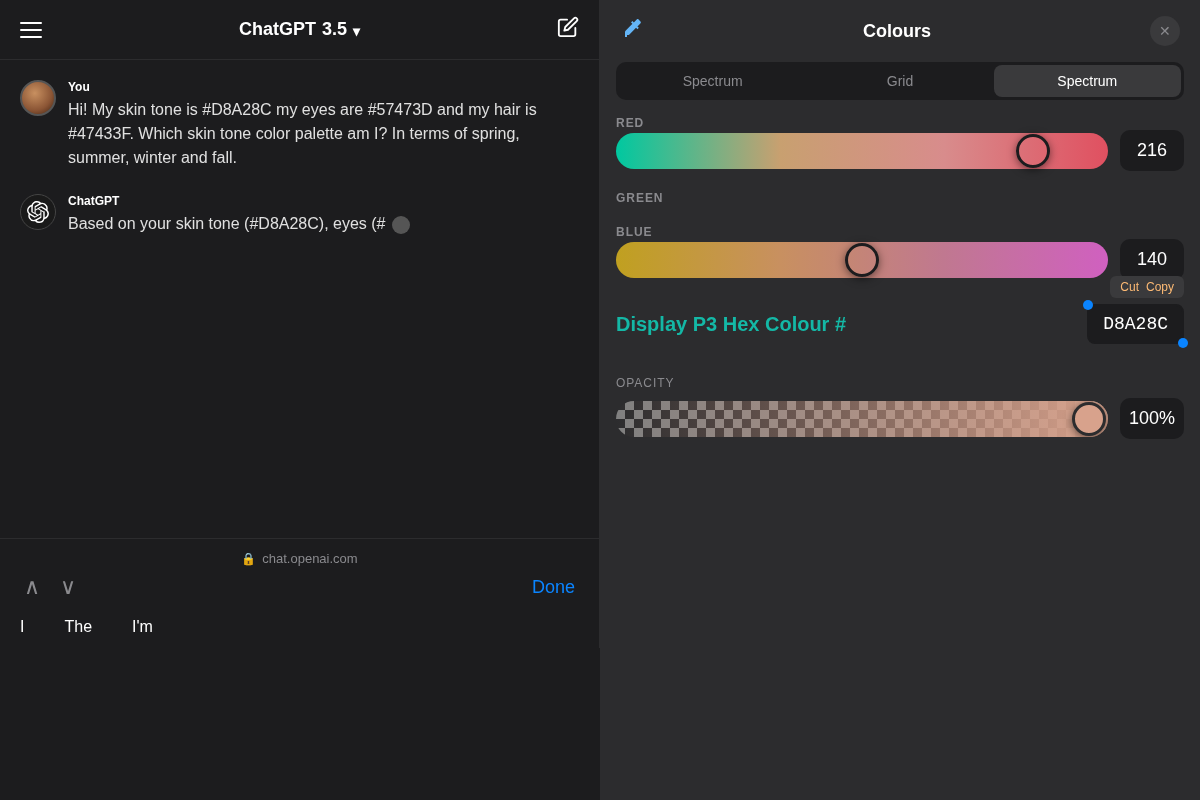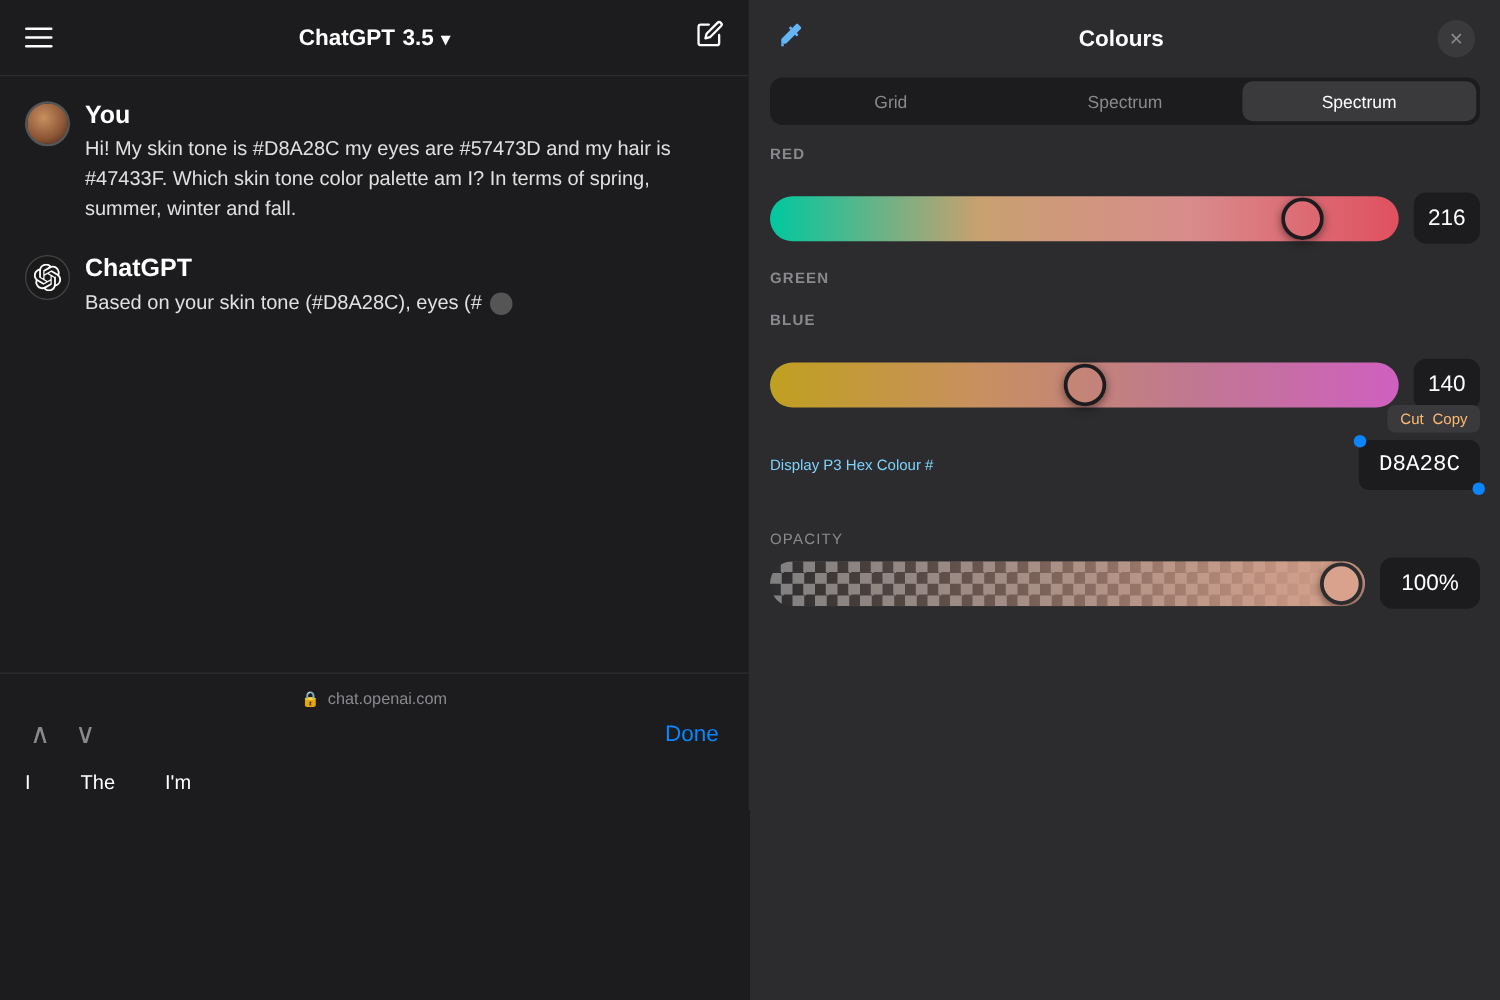--- a/index.html
+++ b/index.html
@@ -101,21 +101,21 @@
     .avatar-gpt svg {
       width: 22px;
       height: 22px;
     }
 
     .message-content {
       flex: 1;
     }
 
     .message-sender {
-      font-size: 20px;
+      font-size: 12px;
       font-weight: 600;
       color: #ffffff;
       margin-bottom: 4px;
     }
 
     .message-text {
       font-size: 16px;
       color: #e0e0e0;
       line-height: 1.5;
     }
@@ -261,21 +261,21 @@
       padding: 0 16px;
       display: flex;
       flex-direction: column;
       gap: 20px;
       overflow-y: auto;
     }
 
     .slider-group {
       display: flex;
       flex-direction: column;
-      gap: 24px;
+      gap: 0;
     }
 
     .slider-label {
       font-size: 12px;
       font-weight: 600;
       color: #8a8a8e;
       letter-spacing: 0.08em;
       text-transform: uppercase;
     }
 
@@ -311,42 +311,42 @@
       border-radius: 50%;
       border: 3px solid #1c1c1e;
       background: transparent;
       position: absolute;
       top: 50%;
       transform: translateY(-50%);
       box-shadow: 0 2px 8px rgba(0,0,0,0.5);
     }
 
     .slider-value {
-      width: 53px;
+      width: 64px;
       background: #1c1c1e;
       border-radius: 10px;
       padding: 10px 0;
       text-align: center;
       color: #ffffff;
       font-size: 18px;
       font-weight: 500;
     }
 
     .hex-section {
       display: flex;
       align-items: center;
       justify-content: space-between;
       padding: 4px 0;
       position: relative;
     }
 
     .hex-label {
-      color: #7dd3fc;
-      font-size: 12px;
-      font-weight: 400;
+      color: #14b8a6;
+      font-size: 20px;
+      font-weight: 700;
     }
 
     .hex-value-container {
       position: relative;
       display: flex;
       align-items: center;
     }
 
     .hex-value {
       background: #1c1c1e;
@@ -441,21 +441,21 @@
       border: 3px solid #2c2c2e;
       background: #d8a28c;
       position: absolute;
       top: 50%;
       right: 2px;
       transform: translateY(-50%);
       box-shadow: 0 2px 8px rgba(0,0,0,0.5);
     }
 
     .opacity-value {
-      width: 80px;
+      width: 64px;
       background: #1c1c1e;
       border-radius: 10px;
       padding: 10px 0;
       text-align: center;
       color: #ffffff;
       font-size: 18px;
       font-weight: 500;
     }
 
     
@@ -543,22 +543,22 @@
       <svg width="24" height="24" viewBox="0 0 24 24" fill="none" xmlns="http://www.w3.org/2000/svg">
         <path d="M20.71 5.63l-2.34-2.34c-.39-.39-1.02-.39-1.41 0l-3.12 3.12-1.41-1.42-1.42 1.42 1.41 1.41-6.6 6.6A2 2 0 0 0 5 16v3h3a2 2 0 0 0 1.42-.59l6.6-6.6 1.41 1.42 1.42-1.42-1.42-1.41 3.12-3.12c.4-.4.4-1.03.16-1.65z" fill="#64b5f6"></path>
         <path d="M5 19h2v2H5v-2z" fill="#64b5f6"></path>
       </svg>
     </span>
     <span class="colour-title">Colours</span>
     <div class="close-button">✕</div>
   </div>
 
   <div class="tab-bar">
+    <div class="tab">Spectrum</div>
     <div class="tab">Grid</div>
-    <div class="tab">Spectrum</div>
     <div class="tab active">Spectrum</div>
   </div>
 
   <div class="sliders-section">
 
     <div class="slider-group">
       <div class="slider-label">RED</div>
       <div class="slider-row">
         <div class="slider-track red">
           <div class="slider-thumb" style="left: calc(84.7% - 17px);"></div>

